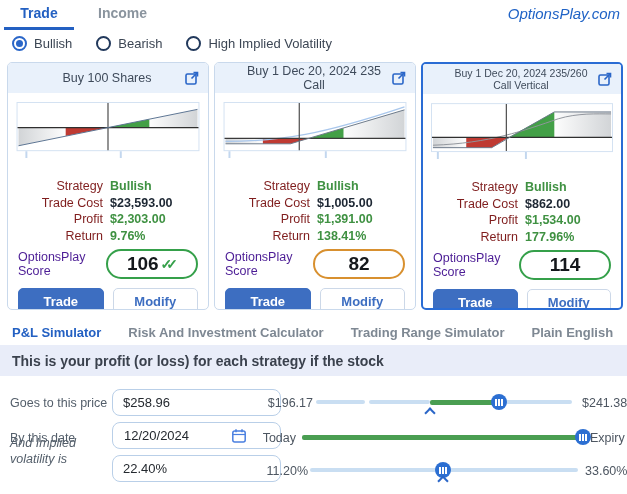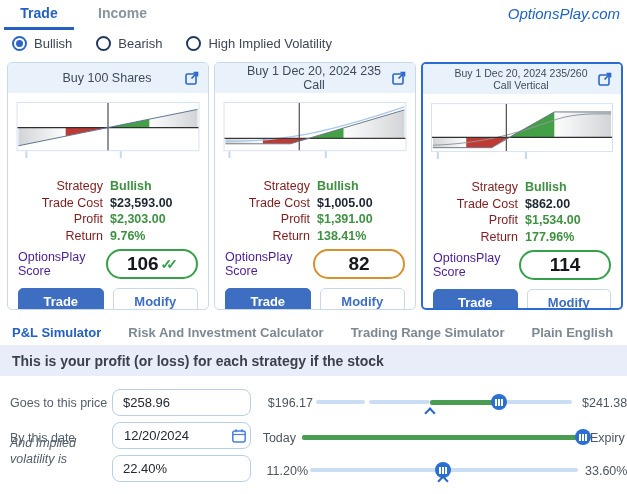--- a/index.html
+++ b/index.html
@@ -45,21 +45,21 @@
   .btn-modify { background:#fff; color:#3d6ec1; border:1px solid #ccd8e8; }
 
   
   .bottom-tabs { position:absolute; top:325px; left:12px; display:flex; gap:27px; }
   .btab { font-size:13px; font-weight:700; color:#7e8893; padding-bottom:5px; cursor:pointer; }
   .btab.active { color:#2360c2; border-bottom:2.5px solid #2360c2; }
   .banner { position:absolute; top:345px; left:0; width:627px; height:31px; background:#e9edf9; display:flex; align-items:center; padding-left:12px; font-size:14px; font-weight:700; color:#3a414d; }
 
   
   .sim-label { position:absolute; left:10px; width:104px; font-size:12.5px; color:#535e6a; line-height:1.25; }
-  .sim-input { position:absolute; left:112px; width:139px; height:27px; border:1px solid #b9cfe8; border-radius:8px; font-family:"Liberation Sans",sans-serif; font-size:13px; color:#24292f; padding:0 10px; outline:none; background:#fff; }
+  .sim-input { position:absolute; left:112px; width:169px; height:27px; border:1px solid #b9cfe8; border-radius:8px; font-family:"Liberation Sans",sans-serif; font-size:13px; color:#24292f; padding:0 10px; outline:none; background:#fff; }
   .cal-icon { position:absolute; left:231px; top:428px; width:16px; height:16px; cursor:pointer; }
   .rng-label { position:absolute; font-size:12.5px; color:#4d5661; }
   .rmin { width:60px; text-align:right; }
   .track { position:absolute; height:4px; border-radius:2px; background:#c9def2; }
   .track.green { height:5px; background:#4a9e52; }
   .thumb { position:absolute; width:16px; height:16px; border-radius:50%; background:#2c6fd2; cursor:grab; }
   .thumb::after { content:''; position:absolute; left:7.3px; top:4.5px; width:1.5px; height:7px; background:#fff; box-shadow:-3px 0 0 0 #fff, 3px 0 0 0 #fff; }
   .caret { position:absolute; width:8px; height:8px; border-left:2px solid #2a66c8; border-top:2px solid #2a66c8; transform:rotate(45deg); }
 </style>
 </head>

